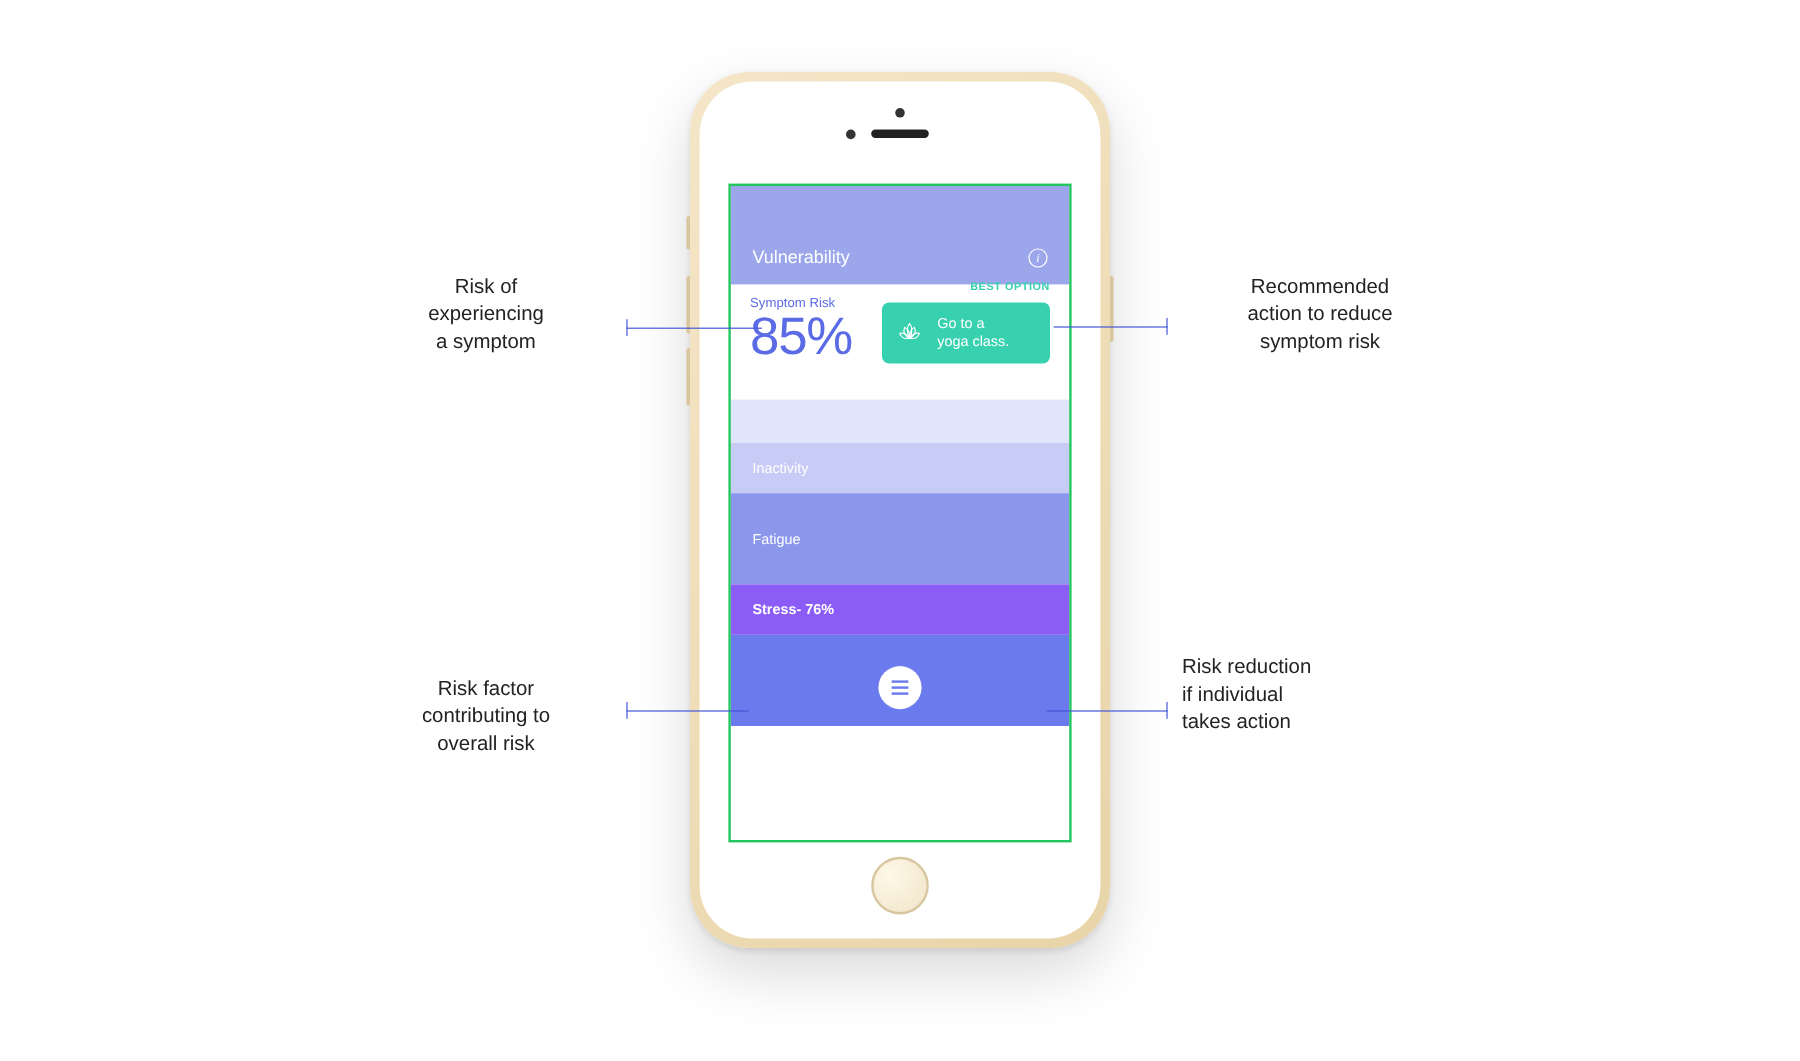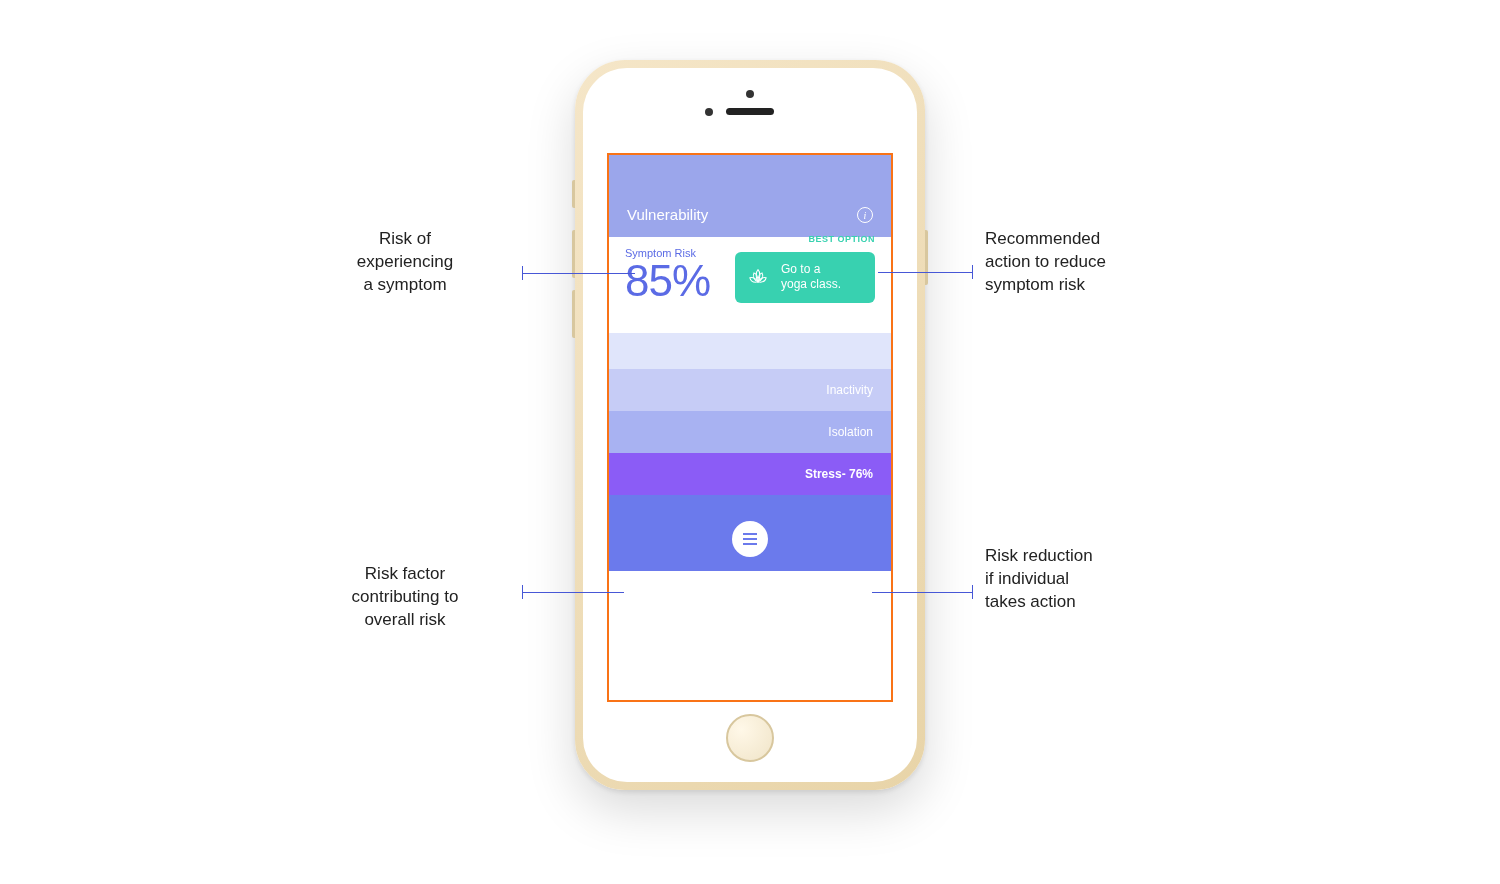--- a/index.html
+++ b/index.html
@@ -71,21 +71,21 @@
 .side-btn-l2 { position:absolute; left:-3px; top:170px; width:3px; height:48px; background:#d8c79e; border-radius:2px 0 0 2px; }
 .side-btn-l3 { position:absolute; left:-3px; top:230px; width:3px; height:48px; background:#d8c79e; border-radius:2px 0 0 2px; }
 .side-btn-r  { position:absolute; right:-3px; top:170px; width:3px; height:55px; background:#d8c79e; border-radius:0 2px 2px 0; }
 
 
 .screen {
   position: absolute;
   left: 24px; right: 24px;
   top: 85px; bottom: 80px;
   background: #ffffff;
-  border: 2px solid #f97316;
+  border: 2px solid #22c55e;
   overflow: hidden;
 }
 
 
 .app-header {
   height: 82px;
   background: #9ba6eb;
   display: flex;
   align-items: flex-end;
   justify-content: space-between;
@@ -135,21 +135,21 @@
 .action-box .lotus svg { width: 26px; height: 26px; display:block; }
 .action-box .action-text { font-size: 12px; line-height: 1.3; }
 
 
 .factors {
   padding: 0;
 }
 .factor {
   display: flex;
   align-items: center;
-  justify-content: flex-end;
+  justify-content: flex-start;
   padding: 0 18px;
   color: #ffffff;
   font-size: 12px;
 }
 .factor.blank  { background: #e0e5fb; height: 36px; }
 .factor.f1 { background: #c6ccf6; height: 42px; }
 .factor.f2 { background: #a8b2f2; height: 42px; }
 .factor.f3 { background: #8a97eb; height: 76px; }
 .factor.f4 { background: #8b5cf6; height: 42px; font-weight: 600; }
 .factor.f5 { background: #6b7aec; height: 76px; position: relative; }
@@ -228,22 +228,22 @@
           </span>
           <div class="action-text">Go to a<br>yoga class.</div>
         </div>
       </div>
 
       <div class="factors">
         <div class="factor blank"></div>
         <div class="factor f1">
           <span>Inactivity</span>
         </div>
-        <div class="factor f2">
-          <span>Isolation</span>
+        <div class="factor f3">
+          <span>Fatigue</span>
         </div>
         <div class="factor f4">
           <span>Stress</span>
           <span>- 76%</span>
         </div>
         <div class="factor f5">
           <div class="menu-button">
             <div class="bar"></div>
             <div class="bar"></div>
             <div class="bar"></div>
@@ -252,21 +252,21 @@
       </div>
 
     </div>
   </div>
 </div>
 
 <div class="callout left" style="left:300px; top:228px; width:210px;">Risk of<br>experiencing<br>a symptom</div>
 <div class="tick" style="left:522px; top:266px;"></div>
 <div class="line" style="left:522px; top:273px; width:113px; height:1px;"></div>
 
-<div class="callout right" style="left:985px; top:228px; width:230px;">Recommended<br>action to reduce<br>symptom risk</div>
+<div class="callout right" style="left:985px; top:228px; width:230px;text-align:center;">Recommended<br>action to reduce<br>symptom risk</div>
 <div class="line" style="left:878px; top:272px; width:95px; height:1px;"></div>
 <div class="tick" style="left:972px; top:265px;"></div>
 
 <div class="callout left" style="left:300px; top:563px; width:210px;">Risk factor<br>contributing to<br>overall risk</div>
 <div class="tick" style="left:522px; top:585px;"></div>
 <div class="line" style="left:522px; top:592px; width:102px; height:1px;"></div>
 
 <div class="callout right" style="left:985px; top:545px; width:230px;">Risk reduction<br>if individual<br>takes action</div>
 <div class="line" style="left:872px; top:592px; width:101px; height:1px;"></div>
 <div class="tick" style="left:972px; top:585px;"></div>

